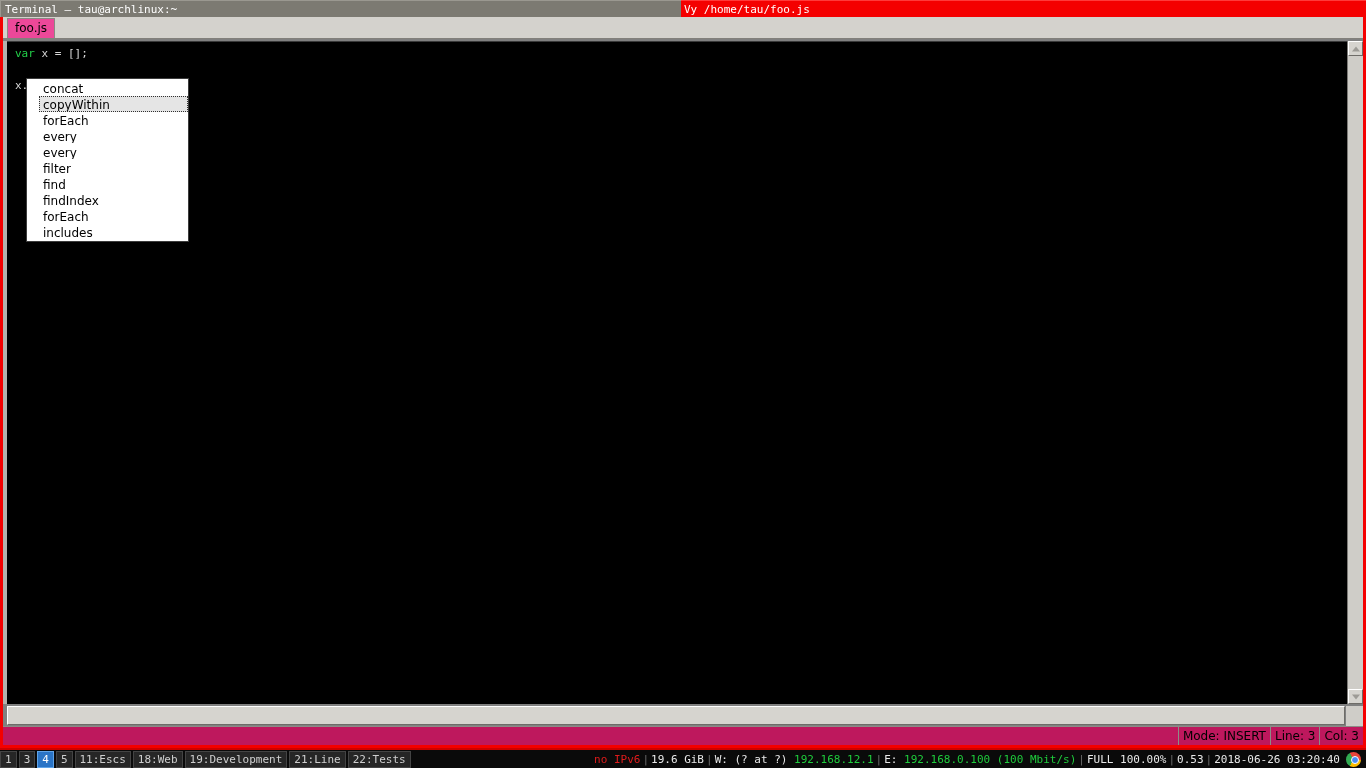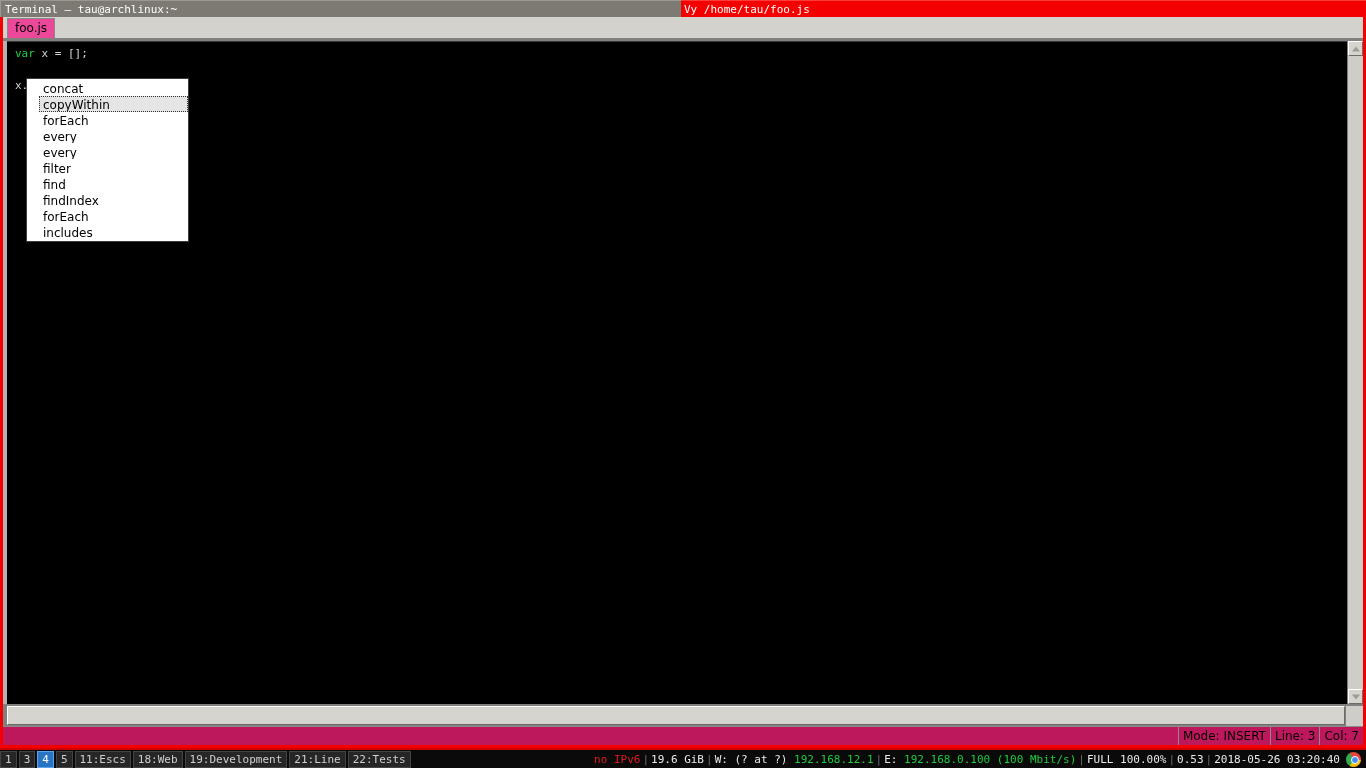--- a/index.html
+++ b/index.html
@@ -303,21 +303,21 @@
 
     <div id="hstrip">
       <div id="hstrip-inner"></div>
       <div id="hstrip-corner"></div>
     </div>
 
     <div id="statusbar">
       <div id="status-filler"></div>
       <div class="status-cell">Mode: INSERT</div>
       <div class="status-cell">Line: 3</div>
-      <div class="status-cell">Col: 7</div>
+      <div class="status-cell">Col: 3</div>
     </div>
 
   </div>
 </div>
 
 <div id="taskbar">
   <div id="ws-group">
     <div class="ws">1</div>
     <div class="ws">3</div>
     <div class="ws active">4</div>
@@ -343,16 +343,16 @@
     <span class="t-white">E:</span>
     <span>&nbsp;</span>
     <span class="t-green">192.168.0.100</span>
     <span>&nbsp;</span>
     <span class="t-green">(100 Mbit/s)</span>
     <span class="tray-sep">|</span>
     <span class="t-white">FULL 100.00%</span>
     <span class="tray-sep">|</span>
     <span class="t-white">0.53</span>
     <span class="tray-sep">|</span>
-    <span class="t-white">2018-05-26 03:20:40</span>
+    <span class="t-white">2018-06-26 03:20:40</span>
     <span id="chrome-icon"></span>
   </div>
 </div>
 
 </body></html>

